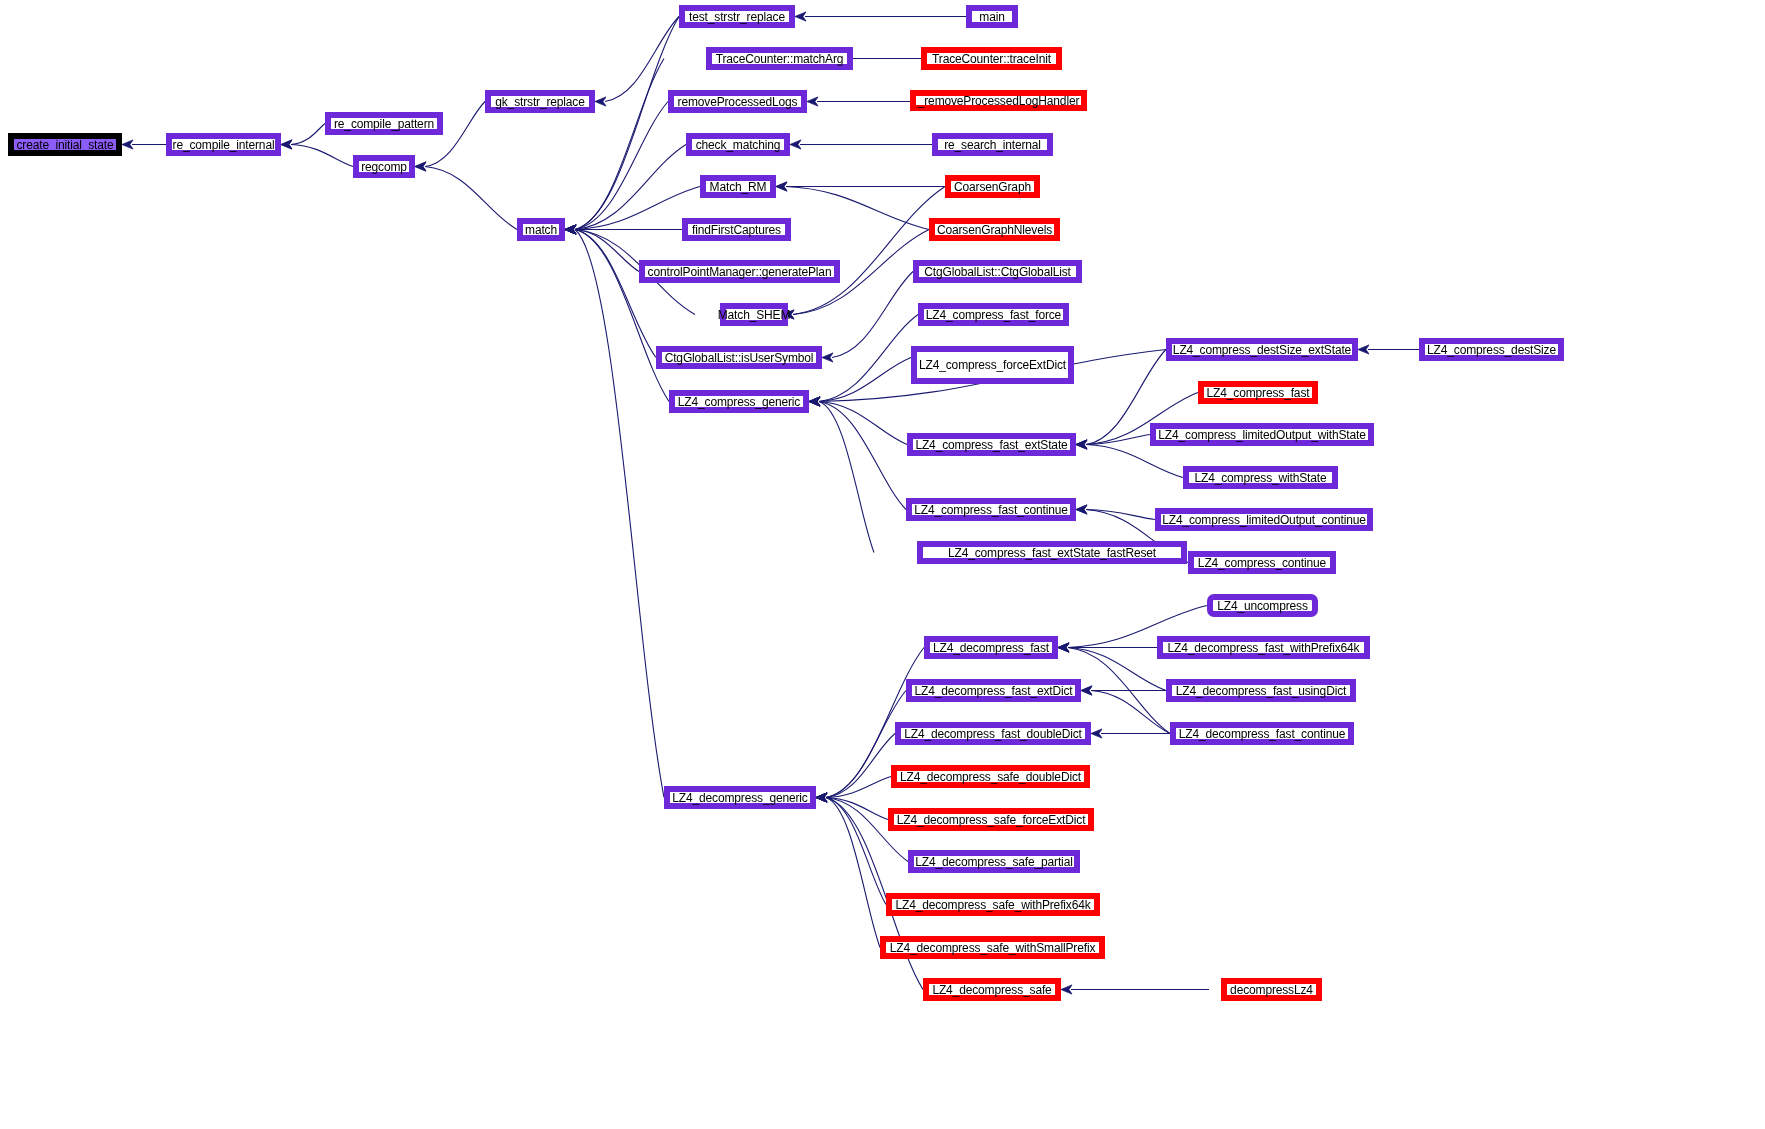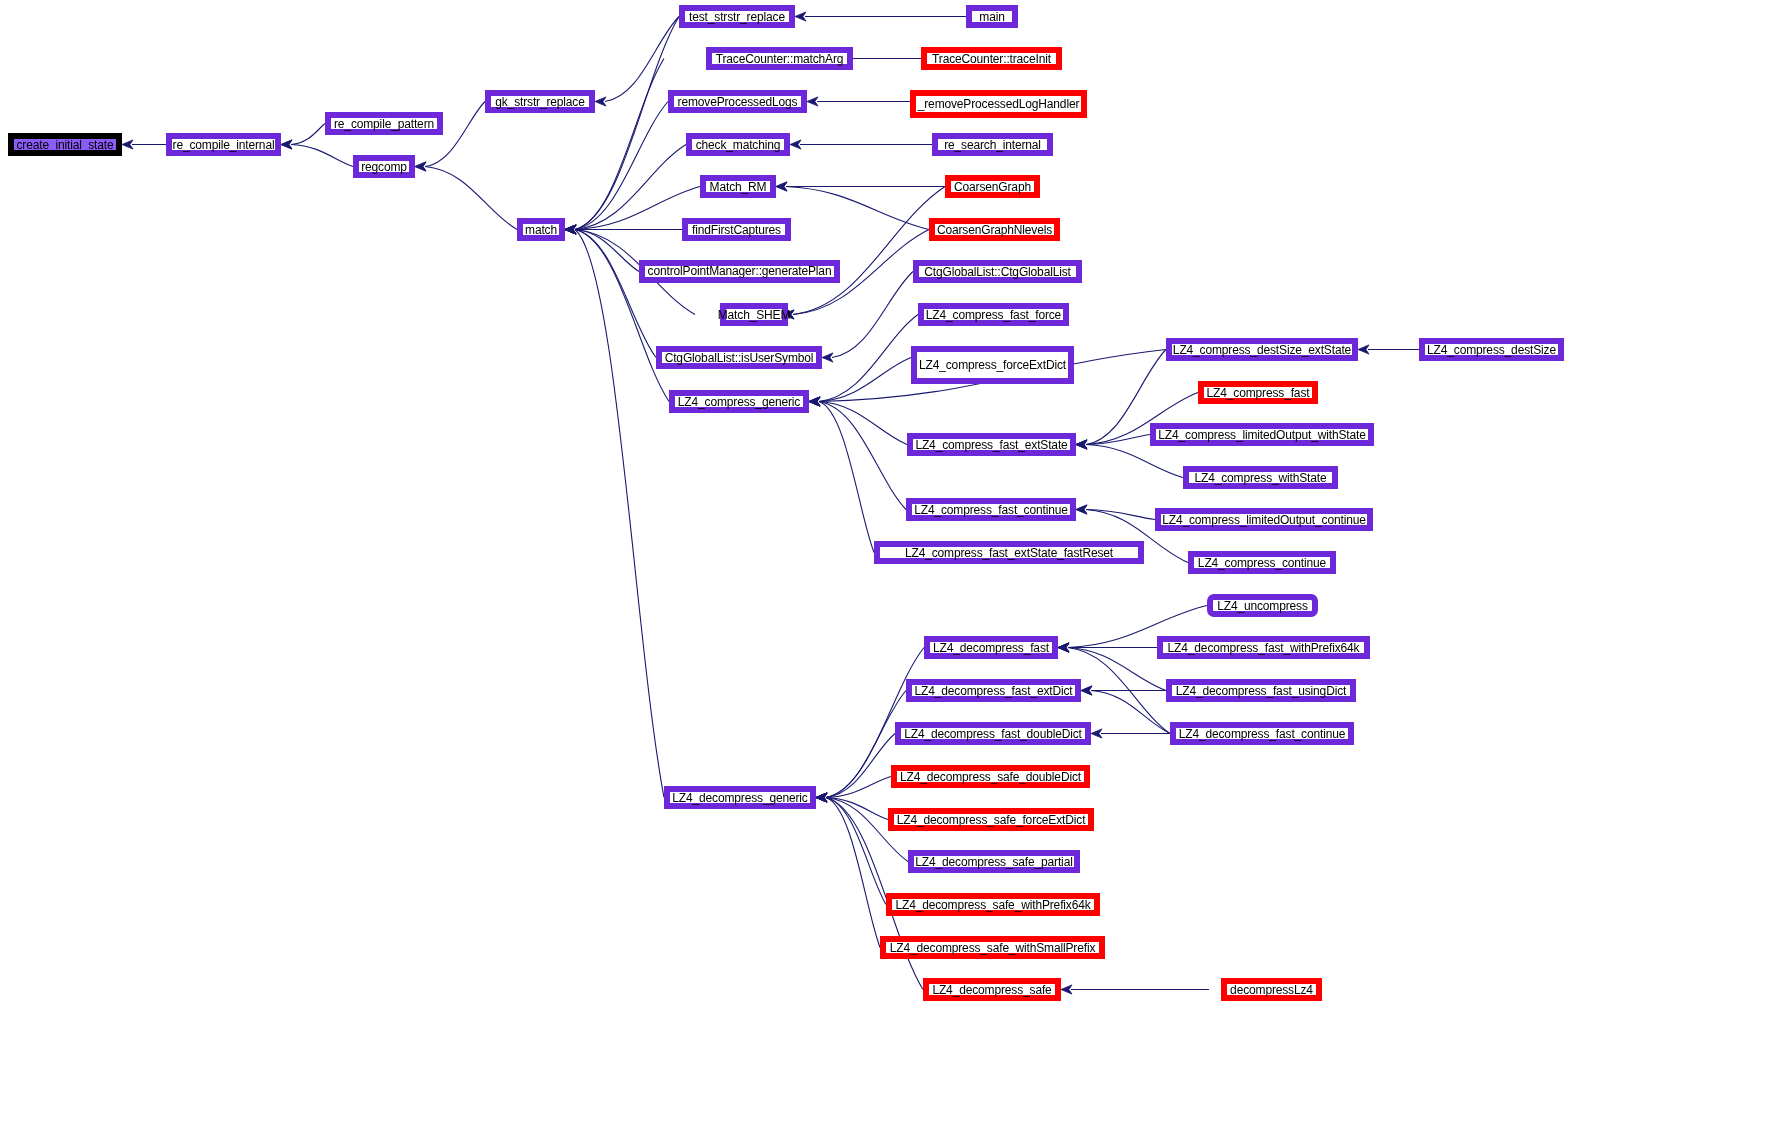--- a/index.html
+++ b/index.html
@@ -305,42 +305,42 @@
       </div>
       <div class="node" style="left: 664px; top: 47px; width: 147px; height: 23px; margin-left: 42px;">
         <span class="node-label">TraceCounter::matchArg</span>
       </div>
       <div class="node red" style="left: 921px; top: 47px; width: 141px; height: 23px;">
         <span class="node-label">TraceCounter::traceInit</span>
       </div>
       <div class="node" style="left: 668px; top: 90px; width: 139px; height: 23px;">
         <span class="node-label">removeProcessedLogs</span>
       </div>
-      <div class="node red" style="left: 910px; top: 90px; width: 177px; height: 28px;">
+      <div class="node red" style="left: 910px; top: 90px; width: 177px; height: 21px;">
         <span class="node-label">_removeProcessedLogHandler</span>
       </div>
       <div class="node" style="left: 686px; top: 133px; width: 104px; height: 23px;">
         <span class="node-label">check_matching</span>
       </div>
       <div class="node" style="left: 932px; top: 133px; width: 121px; height: 23px;">
         <span class="node-label">re_search_internal</span>
       </div>
       <div class="node" style="left: 700px; top: 175px; width: 76px; height: 23px;">
         <span class="node-label">Match_RM</span>
       </div>
       <div class="node red" style="left: 945px; top: 175px; width: 95px; height: 23px;">
         <span class="node-label">CoarsenGraph</span>
       </div>
       <div class="node" style="left: 682px; top: 218px; width: 109px; height: 23px;">
         <span class="node-label">findFirstCaptures</span>
       </div>
       <div class="node red" style="left: 929px; top: 218px; width: 131px; height: 23px;">
         <span class="node-label">CoarsenGraphNlevels</span>
       </div>
-      <div class="node" style="left: 639px; top: 260px; width: 201px; height: 23px; align-items: flex-end;">
+      <div class="node" style="left: 639px; top: 260px; width: 201px; height: 23px;">
         <span class="node-label">controlPointManager::generatePlan</span>
       </div>
       <div class="node" style="left: 913px; top: 260px; width: 169px; height: 23px;">
         <span class="node-label">CtgGlobalList::CtgGlobalList</span>
       </div>
       <div class="node" style="left: 720px; top: 303px; width: 68px; height: 23px;">
         <span class="node-label">Match_SHEM</span>
       </div>
       <div class="node" style="left: 918px; top: 303px; width: 151px; height: 23px;">
         <span class="node-label">LZ4_compress_fast_force</span>
@@ -371,21 +371,21 @@
       </div>
       <div class="node" style="left: 1183px; top: 466px; width: 155px; height: 23px;">
         <span class="node-label">LZ4_compress_withState</span>
       </div>
       <div class="node" style="left: 906px; top: 498px; width: 170px; height: 23px;">
         <span class="node-label">LZ4_compress_fast_continue</span>
       </div>
       <div class="node" style="left: 1155px; top: 508px; width: 218px; height: 23px;">
         <span class="node-label">LZ4_compress_limitedOutput_continue</span>
       </div>
-      <div class="node" style="left: 874px; top: 541px; width: 270px; height: 23px;">
+      <div class="node" style="left: 917px; top: 541px; width: 270px; height: 23px;">
         <span class="node-label">LZ4_compress_fast_extState_fastReset</span>
       </div>
       <div class="node" style="left: 1188px; top: 551px; width: 148px; height: 23px;">
         <span class="node-label">LZ4_compress_continue</span>
       </div>
       <div class="node" style="left: 1207px; top: 594px; width: 111px; height: 23px; border-radius: 7px;">
         <span class="node-label">LZ4_uncompress</span>
       </div>
       <div class="node" style="left: 924px; top: 636px; width: 134px; height: 23px;">
         <span class="node-label">LZ4_decompress_fast</span>

